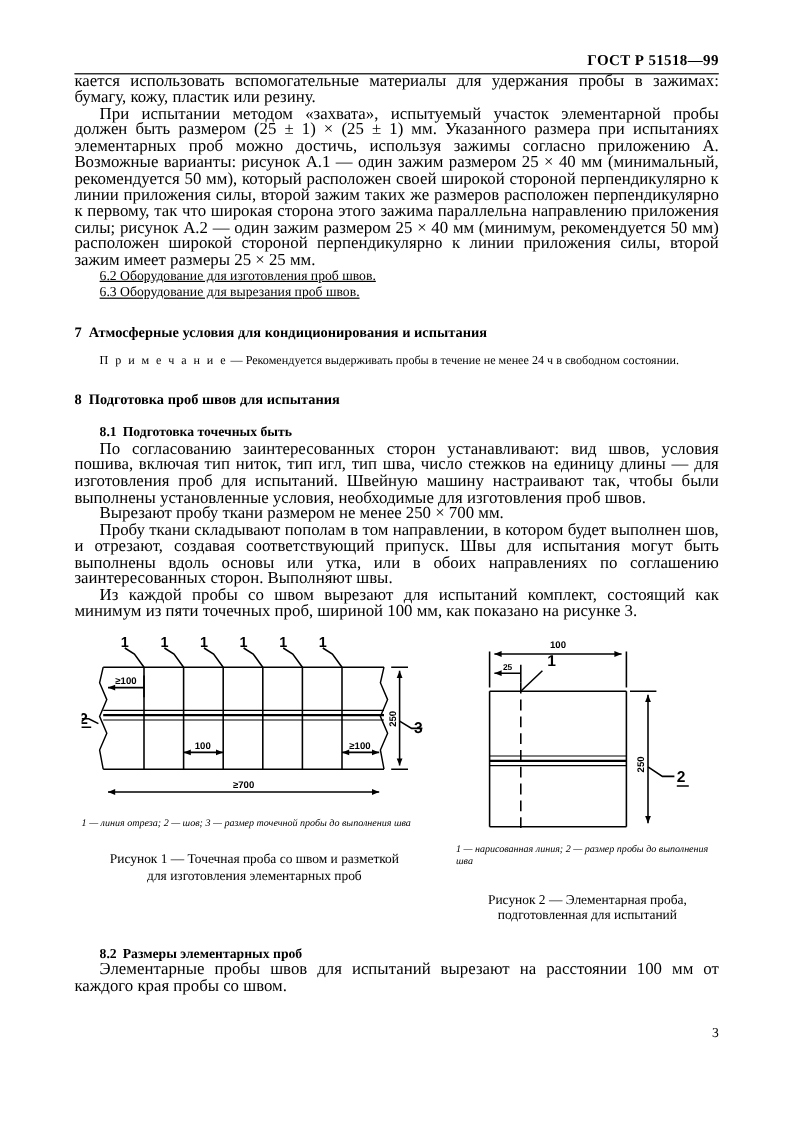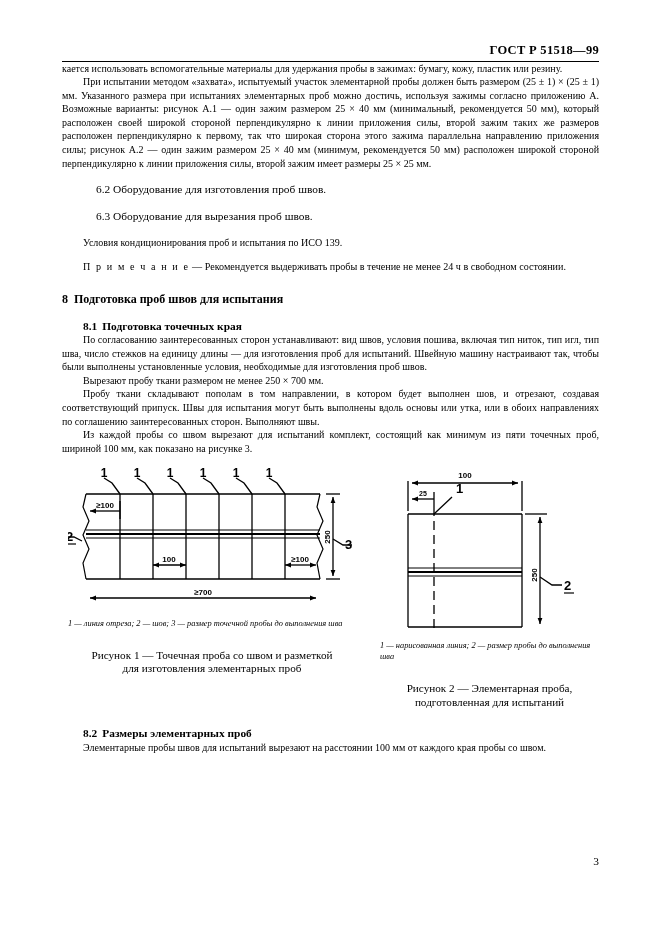--- a/index.html
+++ b/index.html
@@ -41,36 +41,37 @@
   .header-rule {
     border: 0;
     border-top: 1.4px solid #000;
     margin: 3px 0 0 0;
     width: 100%;
   }
 
   
   p.body {
     margin: 0;
-    font-size: 10px;
+    font-size: 14px;
     line-height: 13.55px;
     text-align: justify;
     text-indent: 0;
     hyphens: manual;
   }
   p.body.indent {
     text-indent: 21px;
   }
   .first-para { margin-top: 9px; }
 
   p.clause {
-    margin: 13px;
+    margin: 0;
     font-size: 11.4px;
     line-height: 13.55px;
     text-indent: 21px;
+    text-decoration: underline;
   }
 
   h2.section {
     font-size: 12px;
     font-weight: bold;
     margin: 0;
     padding-top: 19px;
     padding-bottom: 0;
     text-indent: 0;
     line-height: 14px;
@@ -156,29 +157,31 @@
     </div>
     <hr class="header-rule">
 
     <p class="body first-para">кается использовать вспомогательные материалы для удержания пробы в зажимах: бумагу, кожу, пластик или резину.</p>
 
     <p class="body indent">При испытании методом «захвата», испытуемый участок элементарной пробы должен быть размером (25 ± 1) × (25 ± 1) мм. Указанного размера при испытаниях элементарных проб можно достичь, используя зажимы согласно приложению А. Возможные варианты: рисунок А.1 — один зажим размером 25 × 40 мм (минимальный, рекомендуется 50 мм), который расположен своей широкой стороной перпендикулярно к линии приложения силы, второй зажим таких же размеров расположен перпендикулярно к первому, так что широкая сторона этого зажима параллельна направлению приложения силы; рисунок А.2 — один зажим размером 25 × 40 мм (минимум, рекомендуется 50 мм) расположен широкой стороной перпендикулярно к линии приложения силы, второй зажим имеет размеры 25 × 25 мм.</p>
 
     <p class="clause">6.2  Оборудование для изготовления проб швов.</p>
     <p class="clause">6.3  Оборудование для вырезания проб швов.</p>
 
-    <p class="body indent after-section">Условия кондиционирования проб и испытания по ИСО 139.</p>
+    <h2 class="section">
+      <span class="num">7</span><span>Атмосферные условия для кондиционирования и испытания</span>
+    </h2>
     <p class="note"><span class="spaced">П р и м е ч а н и е</span><span> — Рекомендуется выдерживать пробы в течение не менее 24 ч в свободном состоянии.</span></p>
 
     <h2 class="section">
       <span class="num">8</span><span>Подготовка проб швов для испытания</span>
     </h2>
 
     <h3 class="subsection">
-      <span class="num">8.1</span><span>Подготовка точечных края</span>
+      <span class="num">8.1</span><span>Подготовка точечных быть</span>
     </h3>
     <p class="body indent">По согласованию заинтересованных сторон устанавливают: вид швов, условия пошива, включая тип ниток, тип игл, тип шва, число стежков на единицу длины — для изготовления проб для испытаний. Швейную машину настраивают так, чтобы были выполнены установленные условия, необходимые для изготовления проб швов.</p>
     <p class="body indent">Вырезают пробу ткани размером не менее 250 × 700 мм.</p>
     <p class="body indent">Пробу ткани складывают пополам в том направлении, в котором будет выполнен шов, и отрезают, создавая соответствующий припуск. Швы для испытания могут быть выполнены вдоль основы или утка, или в обоих направлениях по соглашению заинтересованных сторон. Выполняют швы.</p>
     <p class="body indent">Из каждой пробы со швом вырезают для испытаний комплект, состоящий как минимум из пяти точечных проб, шириной 100 мм, как показано на рисунке 3.</p>
 
     <div class="figures">
 
       <div class="fig fig1">
         <svg width="288" height="140" viewBox="0 0 288 140">

